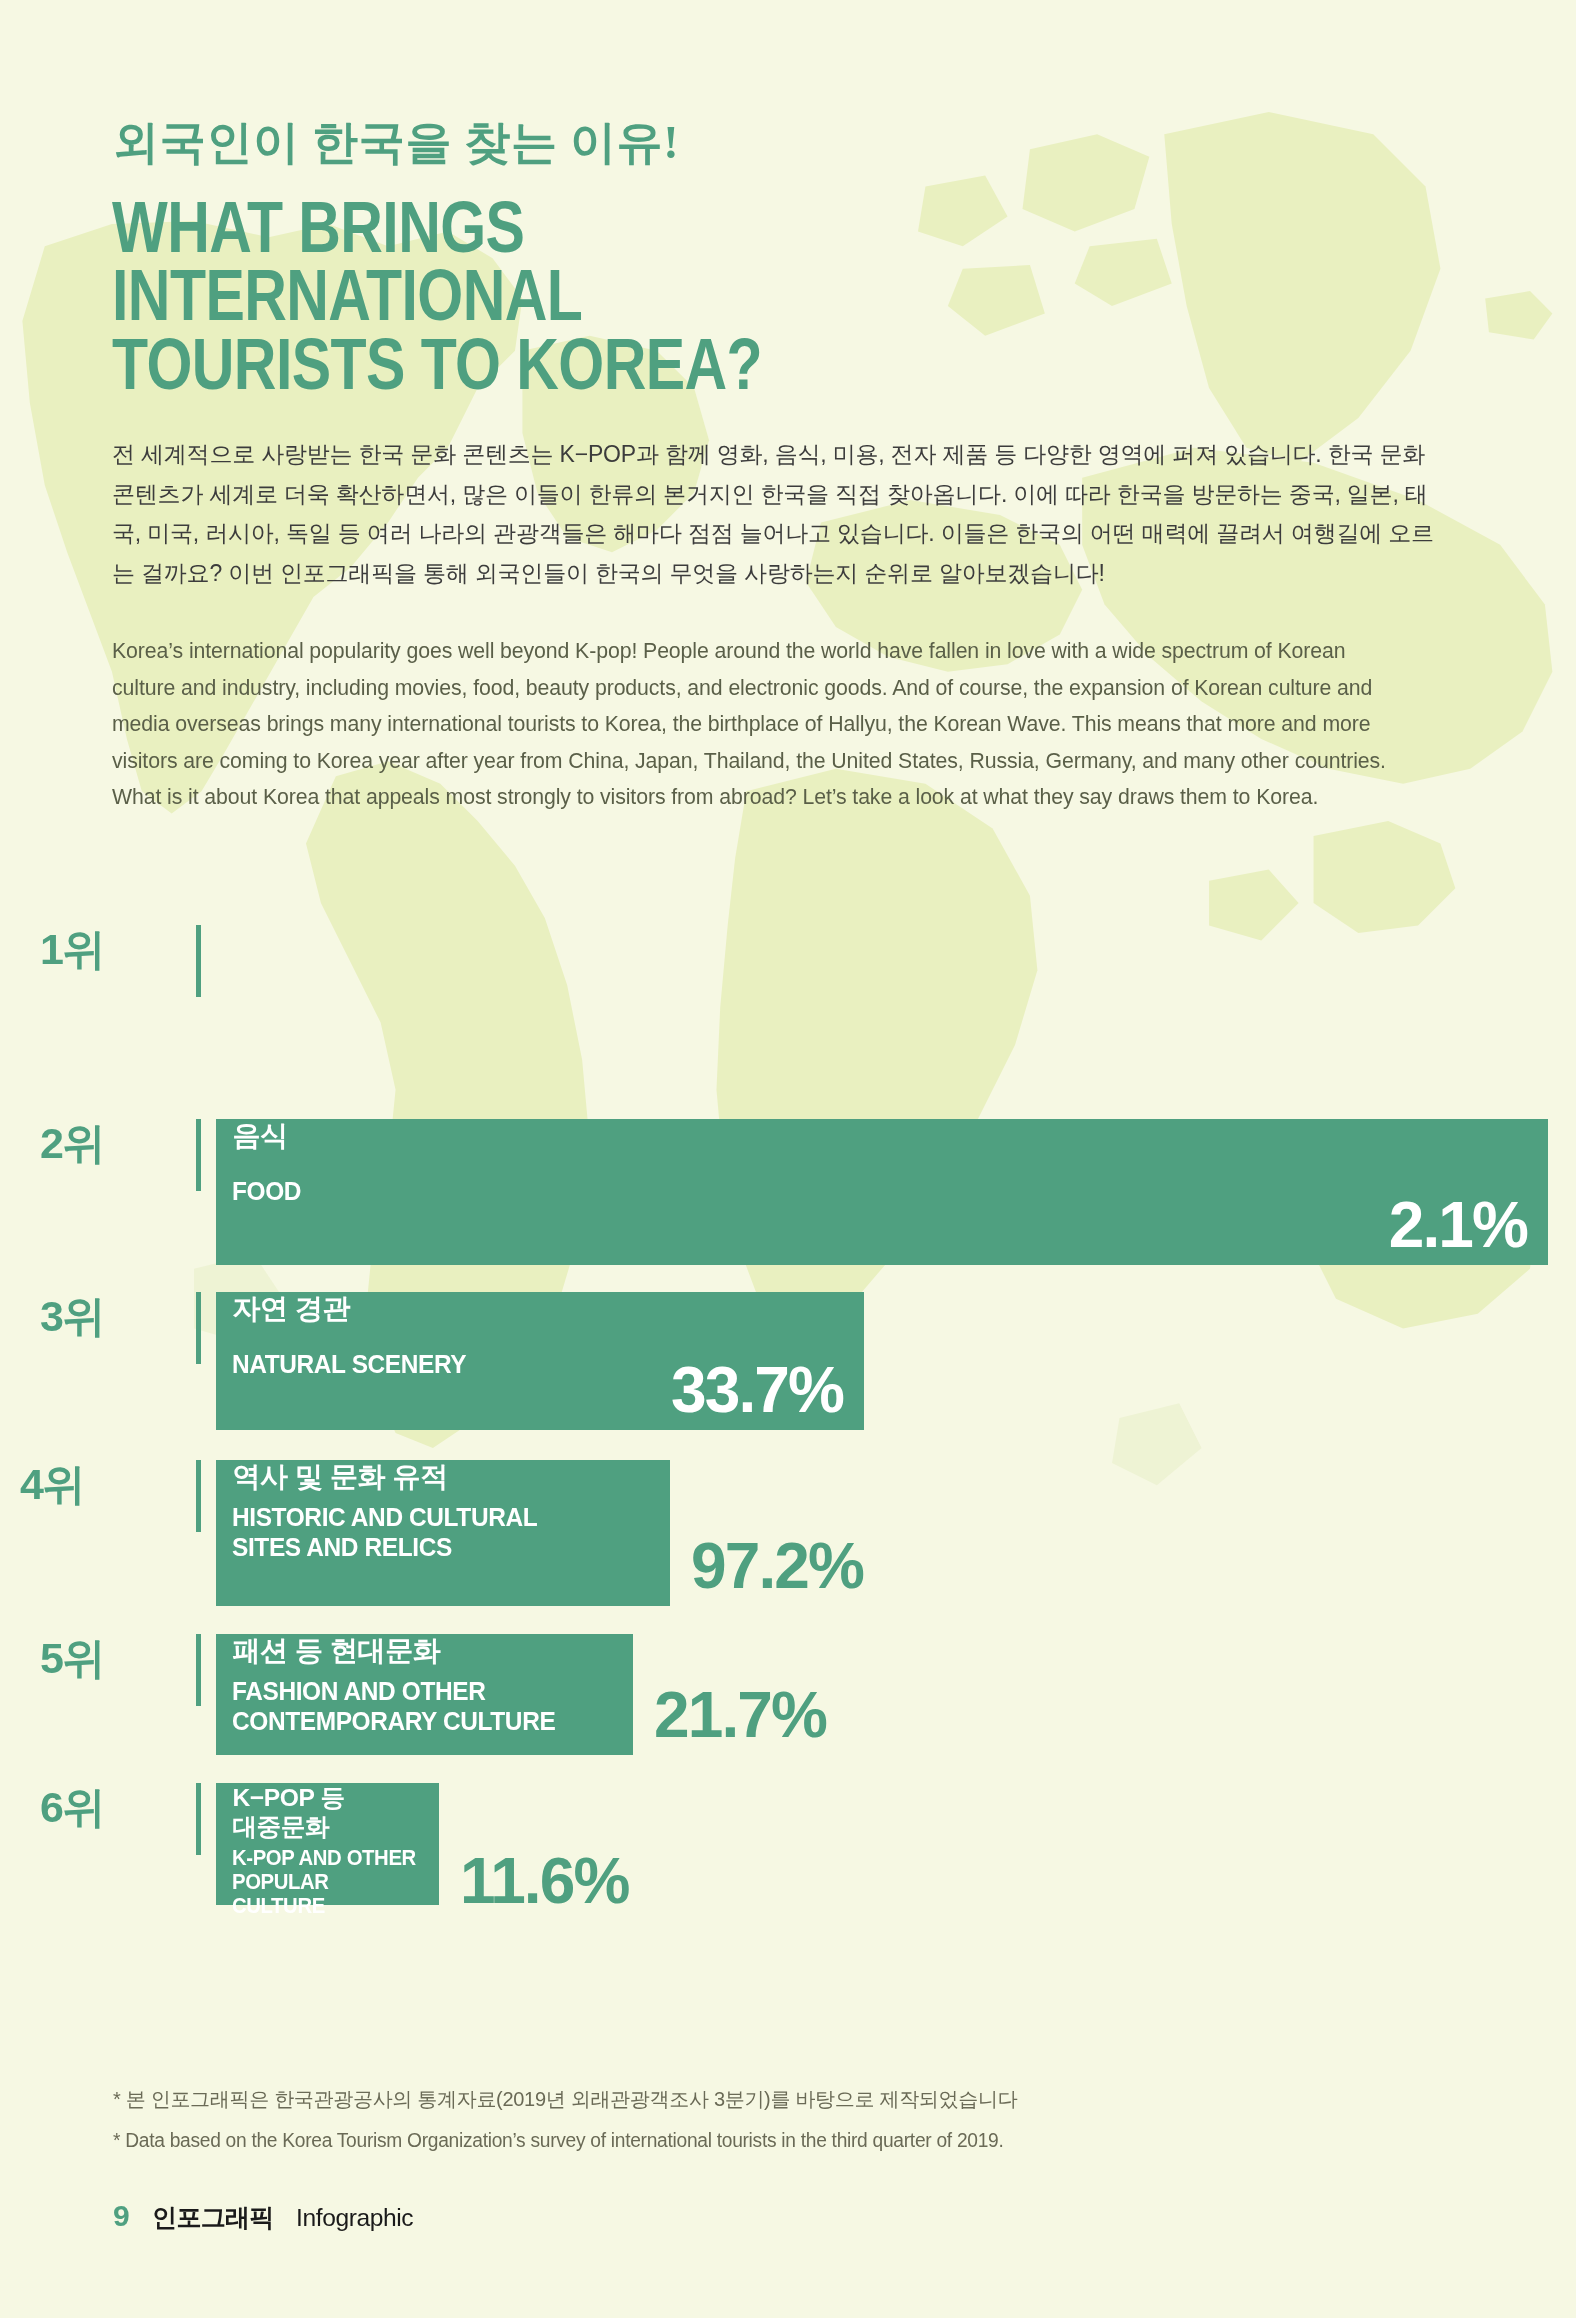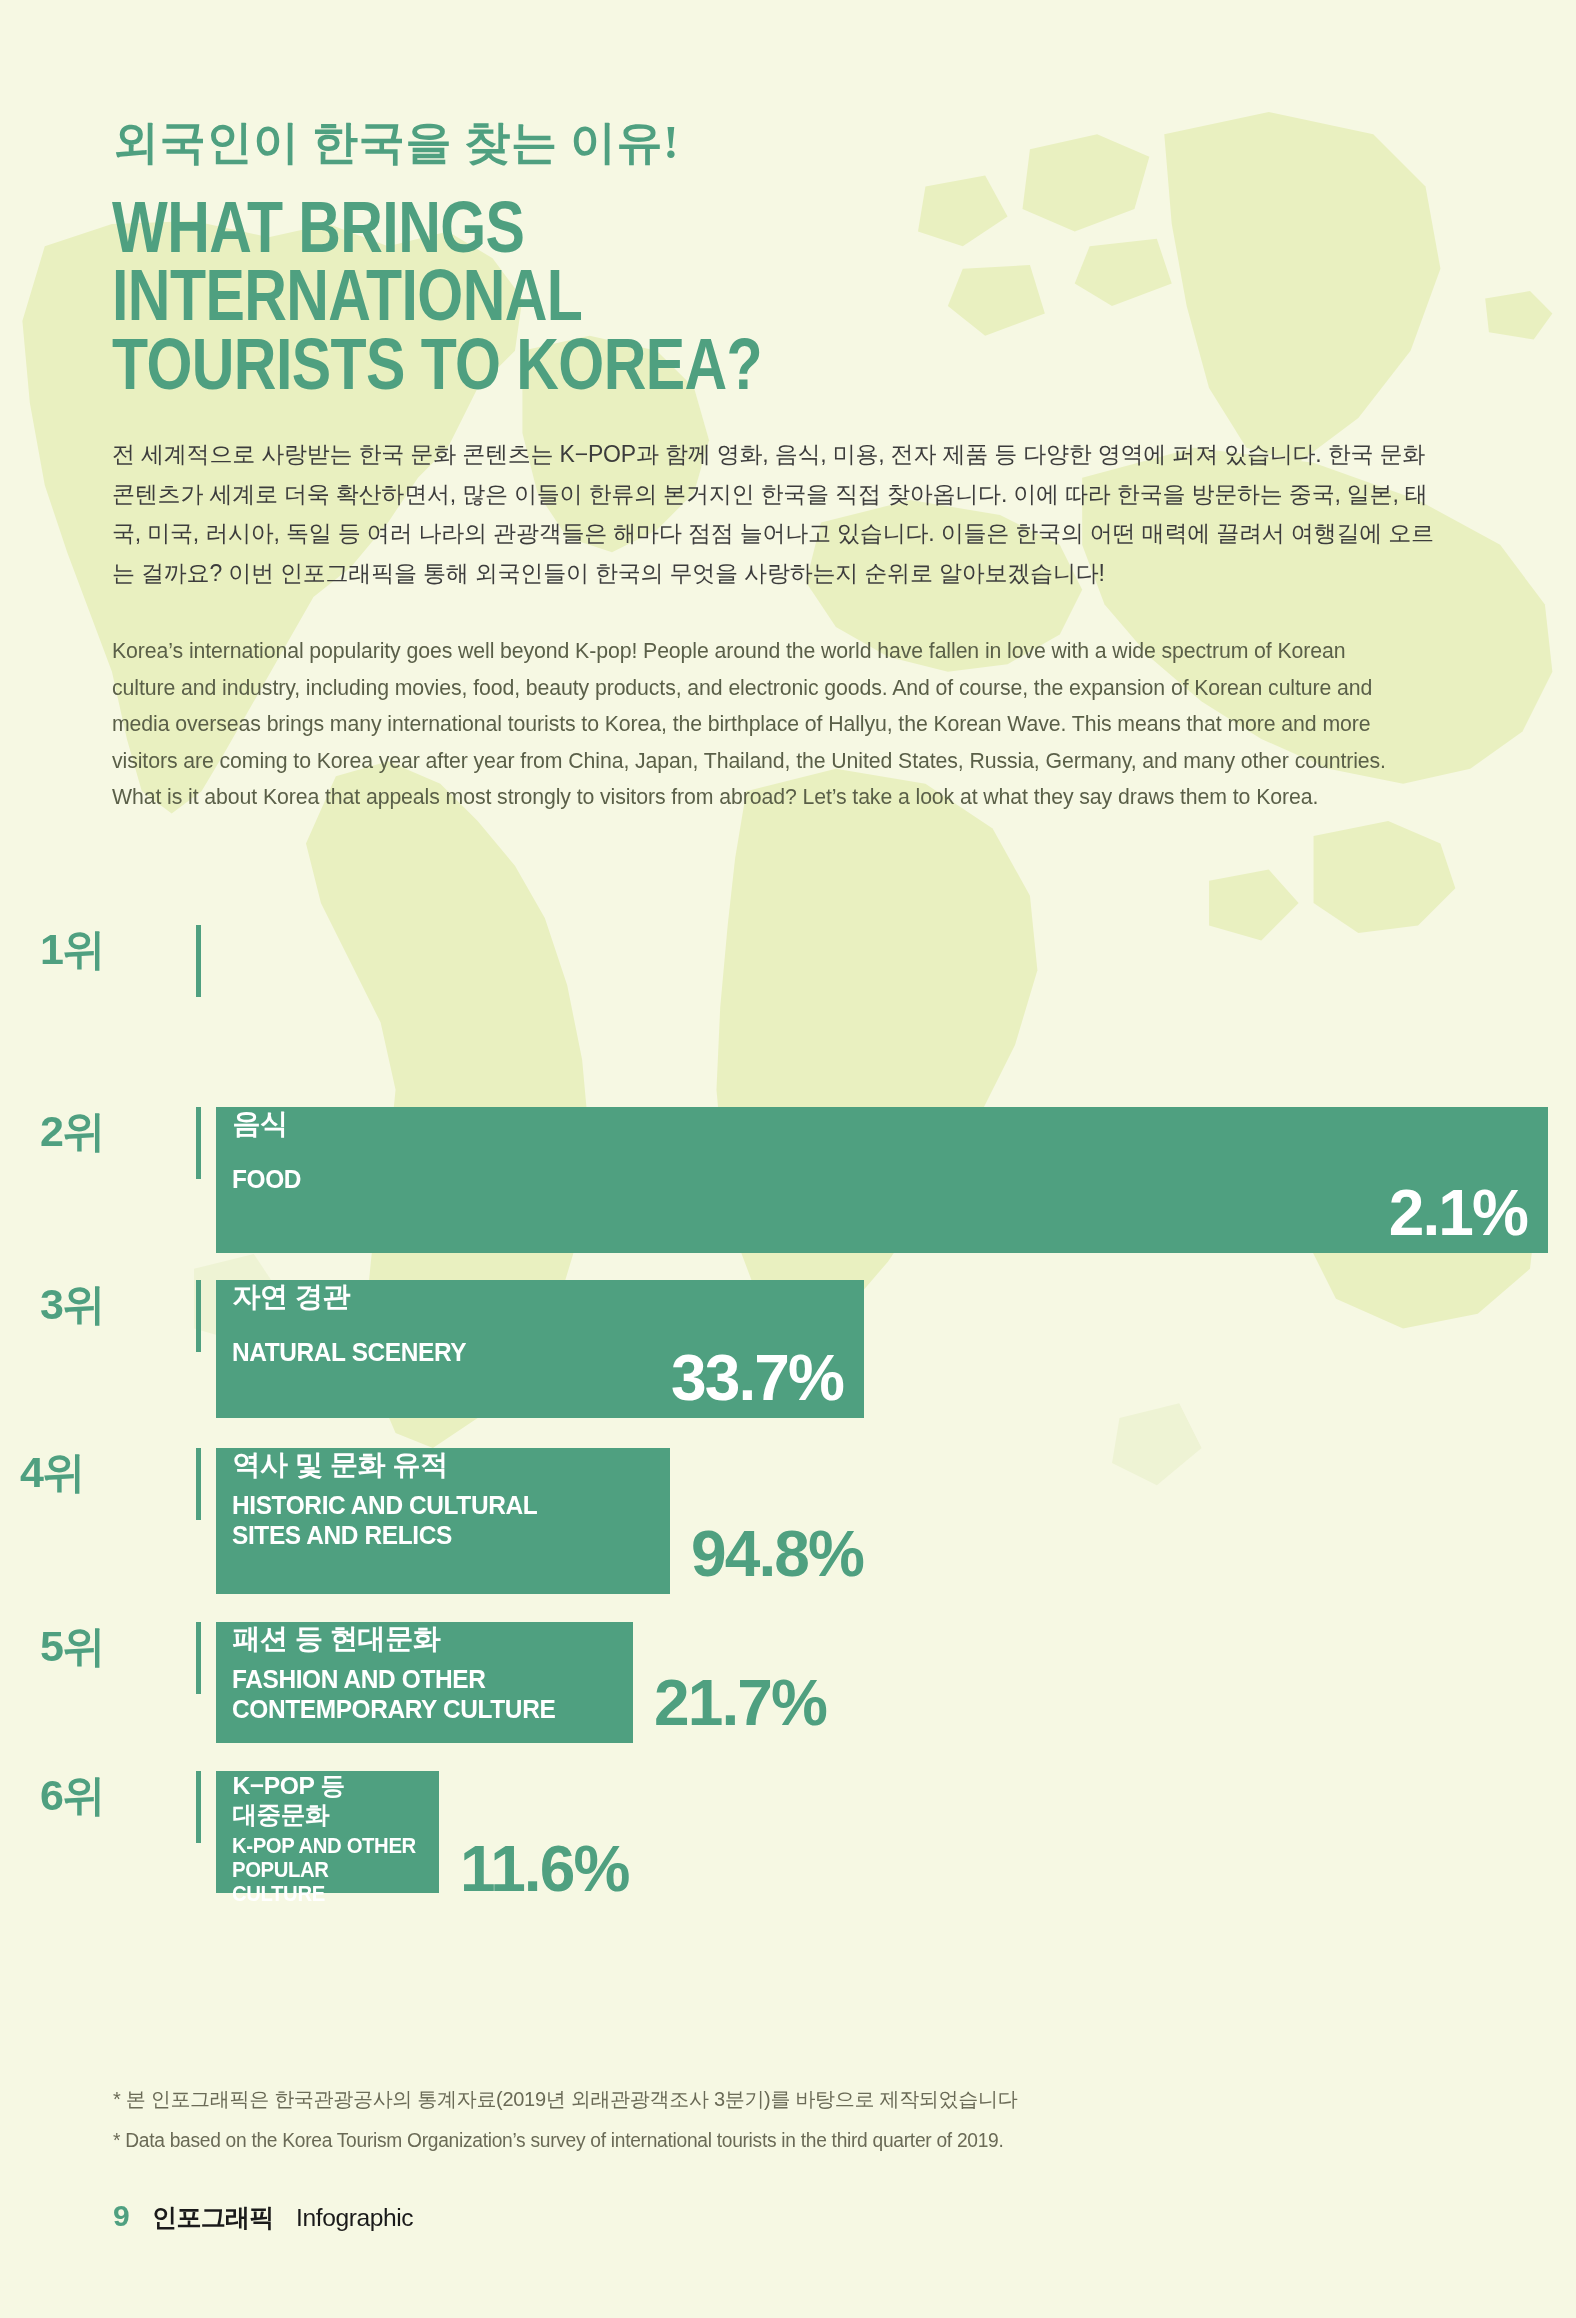--- a/index.html
+++ b/index.html
@@ -178,21 +178,21 @@
 
     <div class="en-title">
       <span>WHAT BRINGS INTERNATIONAL</span>
       <span>TOURISTS TO KOREA?</span>
     </div>
 
     <p class="para-kr">전 세계적으로 사랑받는 한국 문화 콘텐츠는 K−POP과 함께 영화, 음식, 미용, 전자 제품 등 다양한 영역에 퍼져 있습니다. 한국 문화 콘텐츠가 세계로 더욱 확산하면서, 많은 이들이 한류의 본거지인 한국을 직접 찾아옵니다. 이에 따라 한국을 방문하는 중국, 일본, 태국, 미국, 러시아, 독일 등 여러 나라의 관광객들은 해마다 점점 늘어나고 있습니다. 이들은 한국의 어떤 매력에 끌려서 여행길에 오르는 걸까요? 이번 인포그래픽을 통해 외국인들이 한국의 무엇을 사랑하는지 순위로 알아보겠습니다!</p>
     <p class="para-en">Korea’s international popularity goes well beyond K-pop! People around the world have fallen in love with a wide spectrum of Korean culture and industry, including movies, food, beauty products, and electronic goods. And of course, the expansion of Korean culture and media overseas brings many international tourists to Korea, the birthplace of Hallyu, the Korean Wave. This means that more and more visitors are coming to Korea year after year from China, Japan, Thailand, the United States, Russia, Germany, and many other countries. What is it about Korea that appeals most strongly to visitors from abroad? Let’s take a look at what they say draws them to Korea.</p>
 
     <div id="bars">
-        <div class="row" style="height: 166px; margin-bottom: 16px;">
+        <div class="row" style="height: 166px; margin-bottom: 28px;">
           <div class="rank" style="top: -4.5px;">1위</div>
           <div class="rank-rule" style="left: 196px; top: 0px; height: 72px;"></div>
         </div>
         <div class="row" style="height: 146px; margin-bottom: 27px;">
           <div class="rank" style="top: -4.5px;">2위</div>
           <div class="rank-rule" style="left: 196px; top: 0px; height: 72px;"></div>
           <div class="bar" style="width: 1332px; height: 146px; background: rgb(79, 160, 128);">
             <div class="bar-labels">
               <div class="lbl-kr">음식</div>
               <div class="lbl-en" style="margin-top: 25px;">FOOD</div>
@@ -207,21 +207,21 @@
             <div class="bar-labels">
               <div class="lbl-kr">자연 경관</div>
               <div class="lbl-en" style="margin-top: 25px;">NATURAL SCENERY</div>
             </div>
             <div class="pct inside" style="bottom: 3px; right: 21px;">33.7%</div>
           </div>
         </div>
         <div class="row" style="height: 146px; margin-bottom: 28px;">
           <div class="rank" style="top: -4.5px; text-align: center;">4위</div>
           <div class="rank-rule" style="left: 196px; top: 0px; height: 72px;"></div>
-          <div class="pct outside" style="bottom: 3px; left: 691px; color: rgb(79, 160, 128);">94.8%</div>
+          <div class="pct outside" style="bottom: 3px; left: 691px; color: rgb(79, 160, 128);">97.2%</div>
           <div class="bar" style="width: 454px; height: 146px; background: rgb(79, 160, 128);">
             <div class="bar-labels">
               <div class="lbl-kr">역사 및 문화 유적</div>
               <div class="lbl-en" style="margin-top: 10.4px;">HISTORIC AND CULTURAL
 SITES AND RELICS</div>
             </div>
           </div>
         </div>
         <div class="row" style="height: 121px; margin-bottom: 28px;">
           <div class="rank" style="top: -4.5px;">5위</div>

